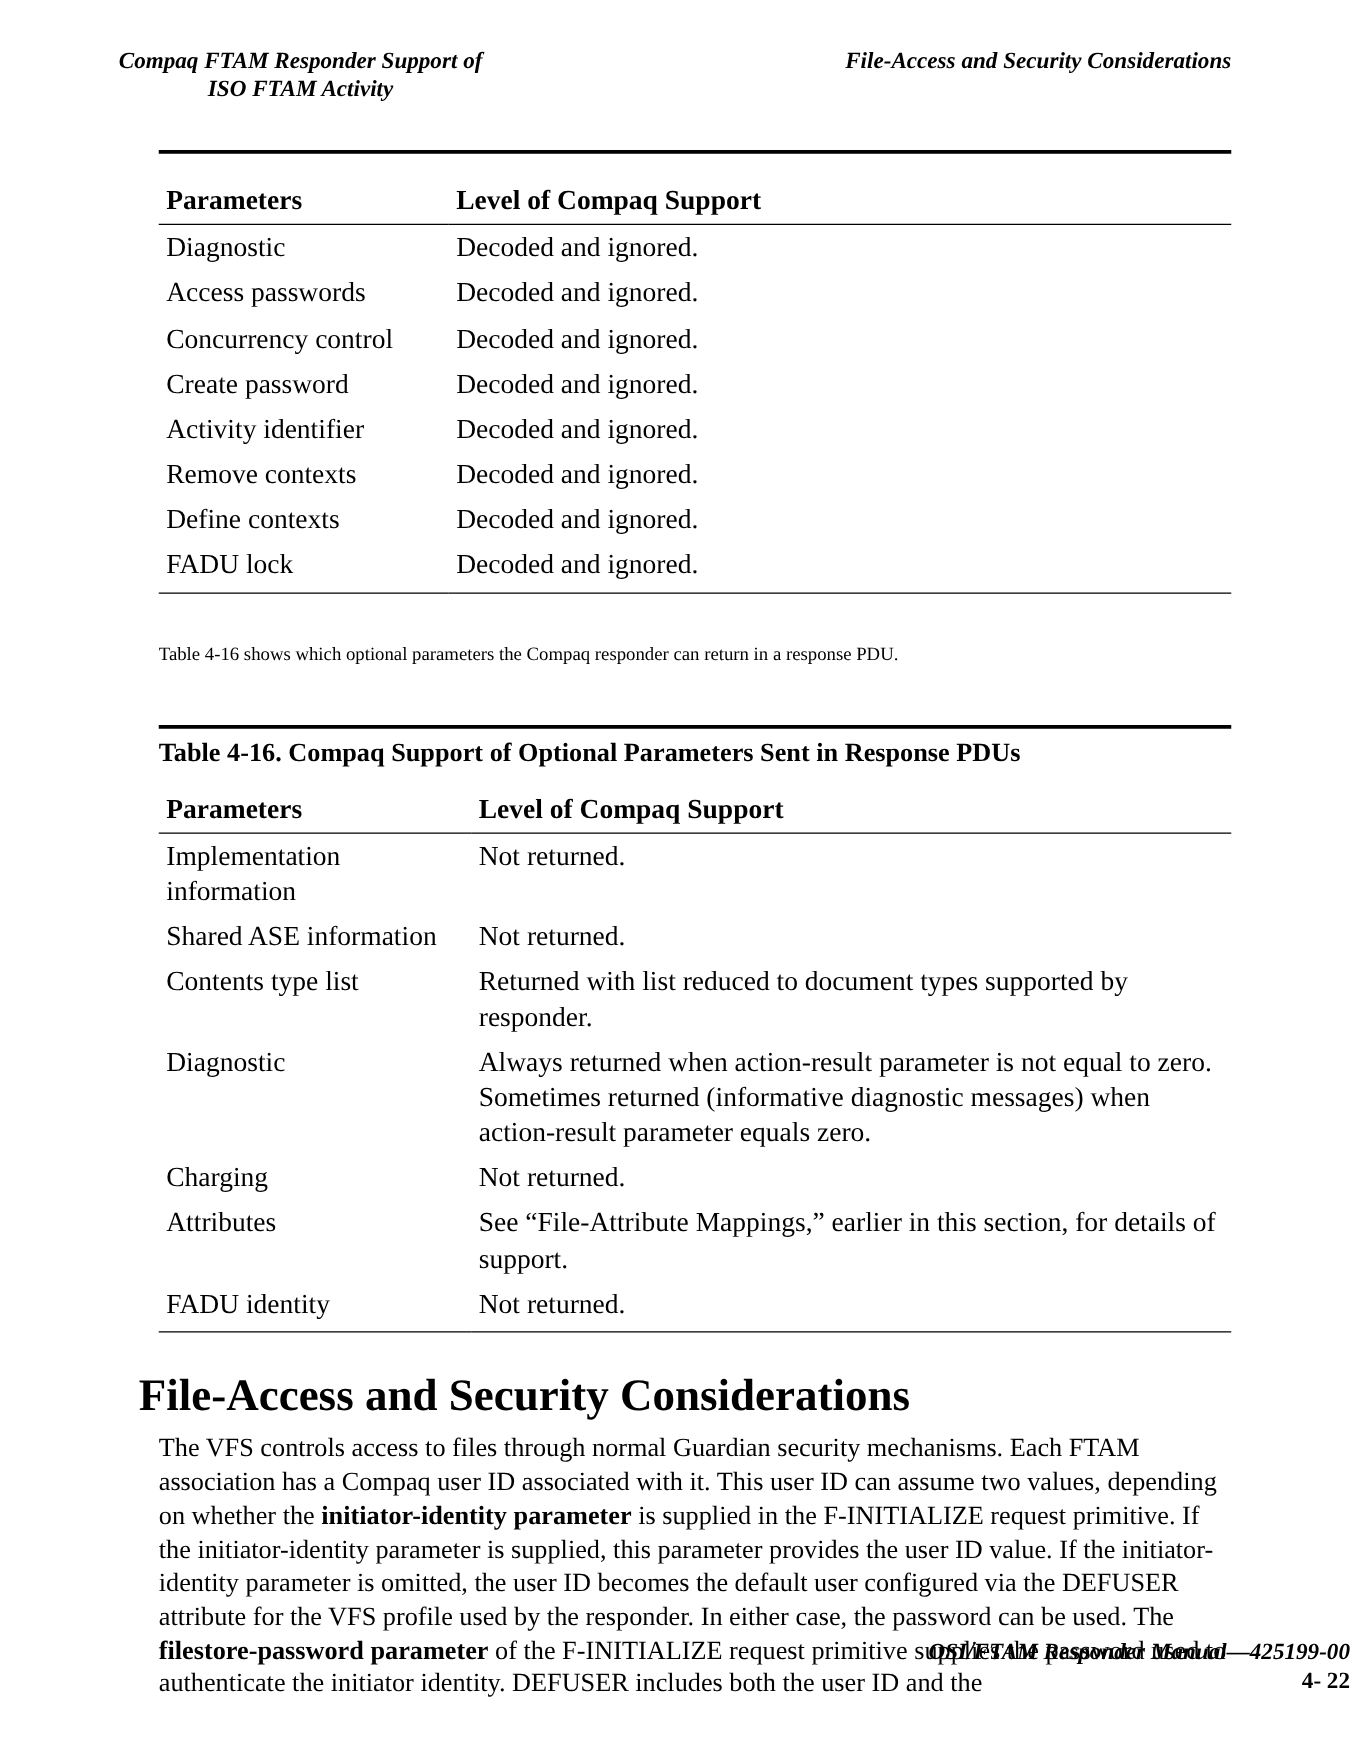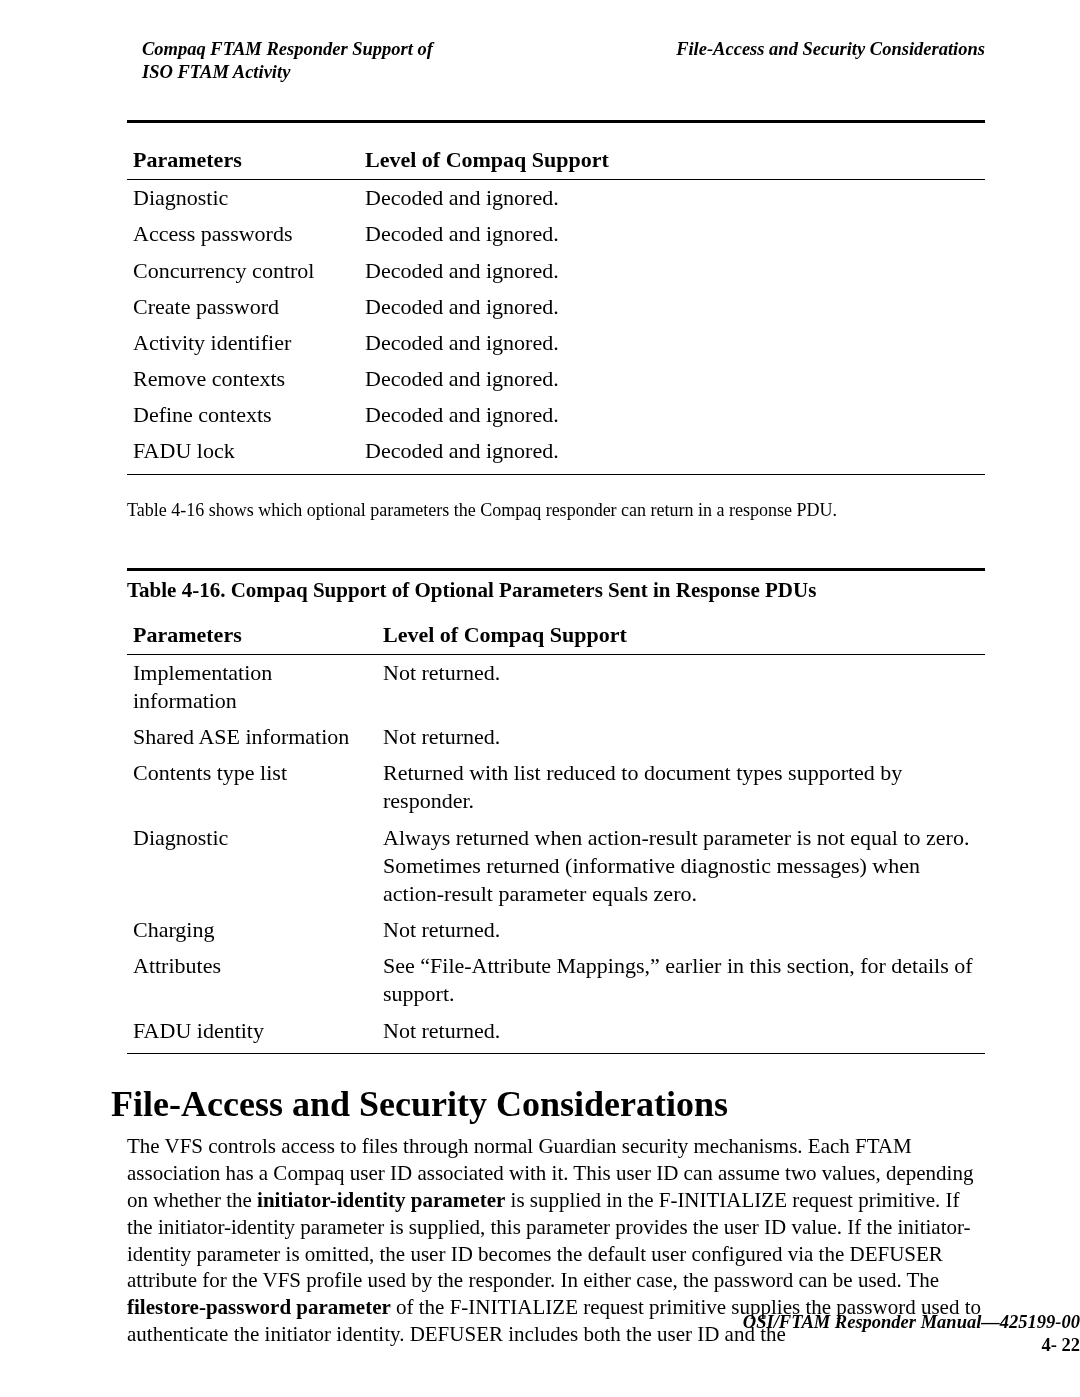--- a/index.html
+++ b/index.html
@@ -17,21 +17,21 @@
     padding: 38px 95px 0 95px;
   }
   .header {
     display: flex;
     justify-content: space-between;
     font-style: italic;
     font-weight: bold;
     font-size: 18.5px;
     line-height: 1.25;
   }
-  .header-left { text-align: left; margin-left: 47px; }
+  .header-left { text-align: center; }
   .header-right { text-align: right; }
 
   .content {
     padding: 36px 0 0 32px;
   }
 
   .table-block {
     border-top: 3px solid #000;
     padding-top: 6px;
   }
@@ -65,23 +65,23 @@
   }
   table.data tr.last td {
     border-bottom: 1.5px solid #000;
     padding-bottom: 8px;
   }
 
   .t15 th:first-child, .t15 td:first-child { width: 218px; }
   .t16 th:first-child, .t16 td:first-child { width: 236px; }
 
   .para {
-    font-size: 18px;
+    font-size: 15px;
     line-height: 1.28;
-    margin: 24px 0 0 0;
+    margin: 40px 0 0 0;
   }
 
   .gap1 { height: 46px; }
 
   h1.section {
     font-size: 36px;
     font-weight: bold;
     margin: 30px 0 8px -16px;
     line-height: 1.15;
   }

